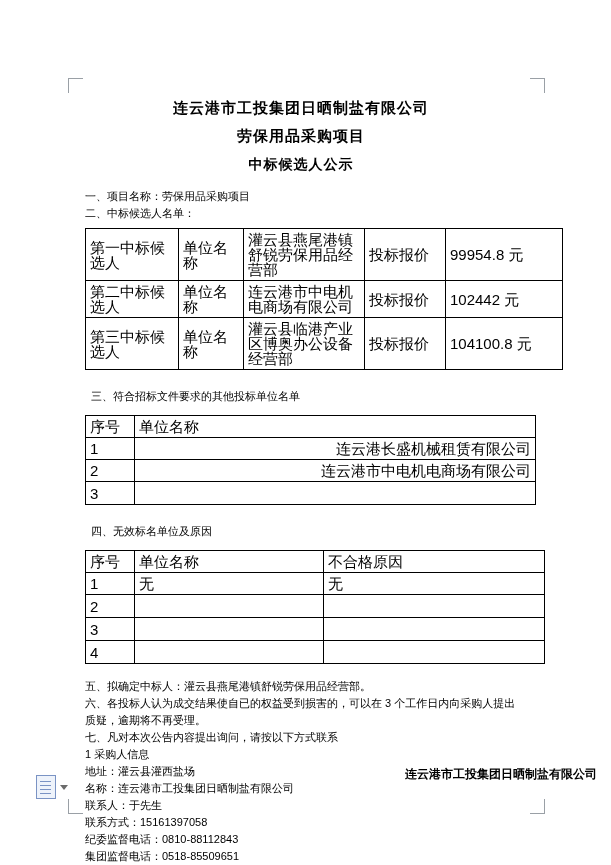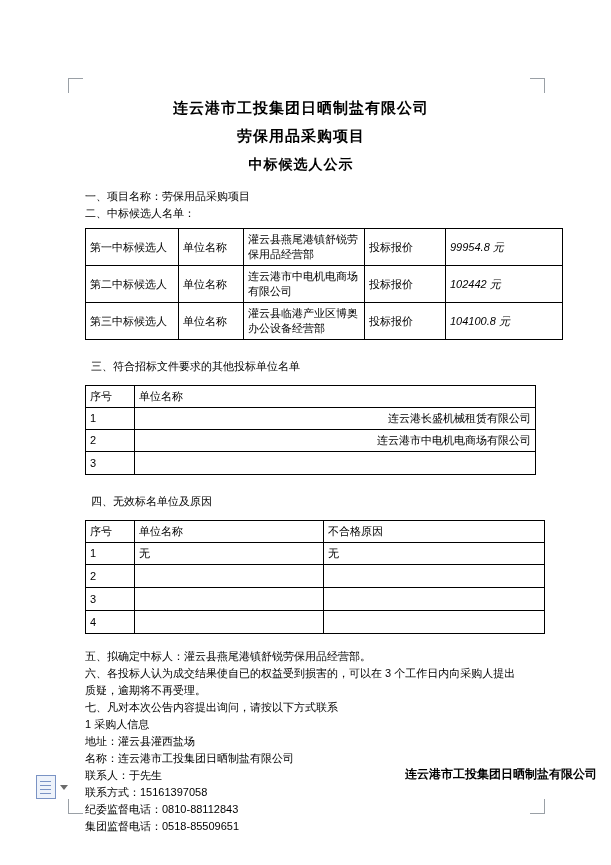--- a/index.html
+++ b/index.html
@@ -58,35 +58,35 @@
     white-space: pre-wrap;
   }
   .gap-6 { height: 6px; }
   .gap-10 { height: 10px; }
   .gap-14 { height: 14px; }
   .gap-18 { height: 18px; }
 
   table {
     border-collapse: collapse;
     width: 432px;
-    font-size: 11px;
+    font-size: 15px;
     table-layout: fixed;
   }
   table td, table th {
     border: 1px solid #000;
     padding: 3px 4px;
     vertical-align: middle;
     font-weight: normal;
     line-height: 15px;
   }
   .t-cand td.c1 { width: 84px; }
   .t-cand td.c2 { width: 56px; }
   .t-cand td.c3 { width: 112px; }
   .t-cand td.c4 { width: 72px; }
-  .t-cand td.c5 { width: 108px; font-style: italic; }
+  .t-cand td.c5 { width: 108px; }
 
   .t-other td.n, .t-invalid td.n { width: 40px; }
   .t-other td.u { width: 392px; text-align: right; }
   .t-other td.u.head { text-align: left; }
   .t-invalid td.u { width: 180px; }
   .t-invalid td.r { width: 212px; }
   .row-empty td { height: 16px; }
 
   .signature {
     position: absolute;

